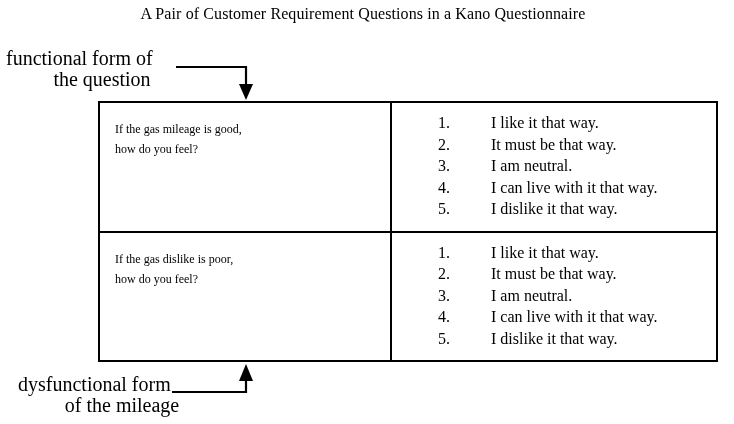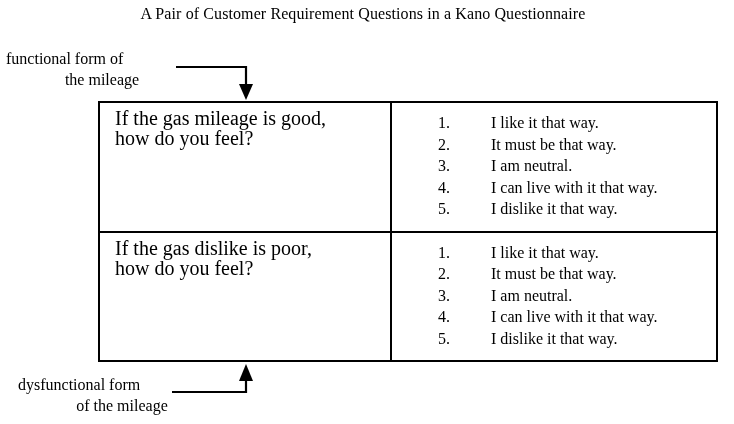--- a/index.html
+++ b/index.html
@@ -29,21 +29,21 @@
     width: 726px;
     text-align: center;
     font-size: 16px;
     line-height: 20px;
     white-space: nowrap;
     letter-spacing: 0.1px;
   }
   
   .annot-label {
     position: absolute;
-    font-size: 16px;
+    font-size: 20px;
     line-height: 21px;
     white-space: nowrap;
   }
   .annot-label .line {
     display: block;
   }
   #functional-label {
     left: 6px;
     top: 48px;
     text-align: left;
@@ -100,23 +100,23 @@
     vertical-align: top;
     padding: 0;
   }
   td.question-cell {
     width: 290px;
   }
   td.answers-cell {
     width: 324px;
   }
   .question-text {
-    font-size: 20px;
+    font-size: 12px;
     line-height: 20px;
-    padding: 5px 0 0 15px;
+    padding: 16px 0 0 15px;
     white-space: nowrap;
   }
   .question-text .qline {
     display: block;
   }
   .answers-list {
     list-style: none;
     margin: 0;
     padding: 9px 0 0 46px;
     font-size: 16px;
@@ -138,21 +138,21 @@
 </style>
 </head>
 <body>
 
 <div class="figure-root">
 
   <div class="figure-title">A Pair of Customer Requirement Questions in a Kano Questionnaire</div>
 
   <div class="annot-label" id="functional-label">
     <span class="line line-1">functional form of</span>
-    <span class="line line-2">the mileage</span>
+    <span class="line line-2">the question</span>
   </div>
 
   <div class="annot-label" id="dysfunctional-label">
     <span class="line line-1">dysfunctional form</span>
     <span class="line line-2">of the mileage</span>
   </div>
 
   <svg class="connector-svg" viewBox="0 0 734 424">
     <g>
       <path class="connector-line" d="M 176 67 L 246 67 L 246 87"></path>

